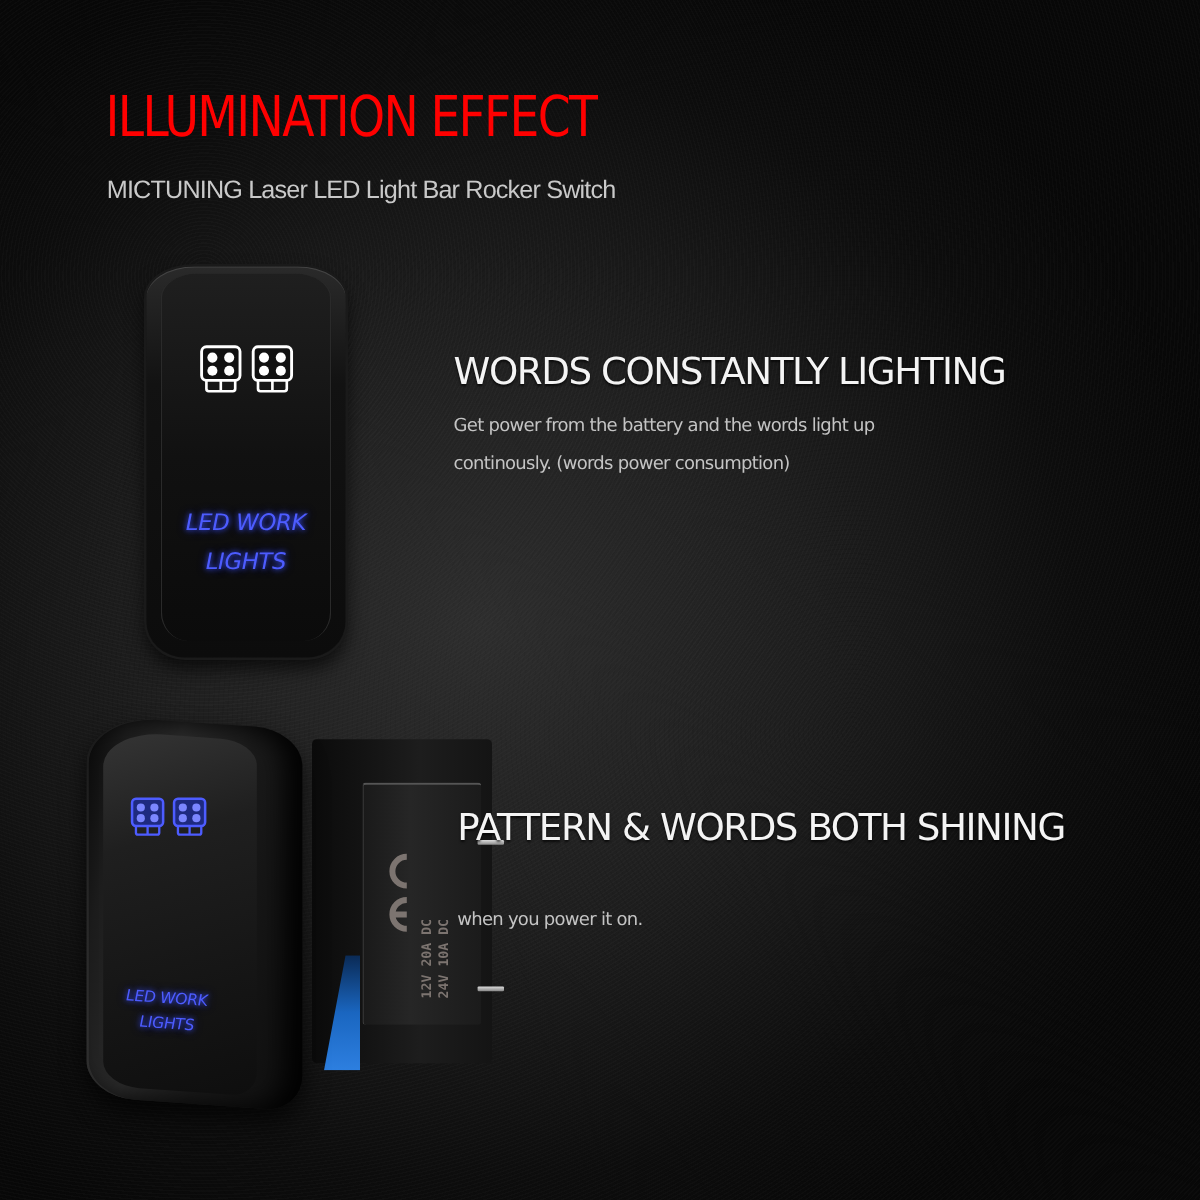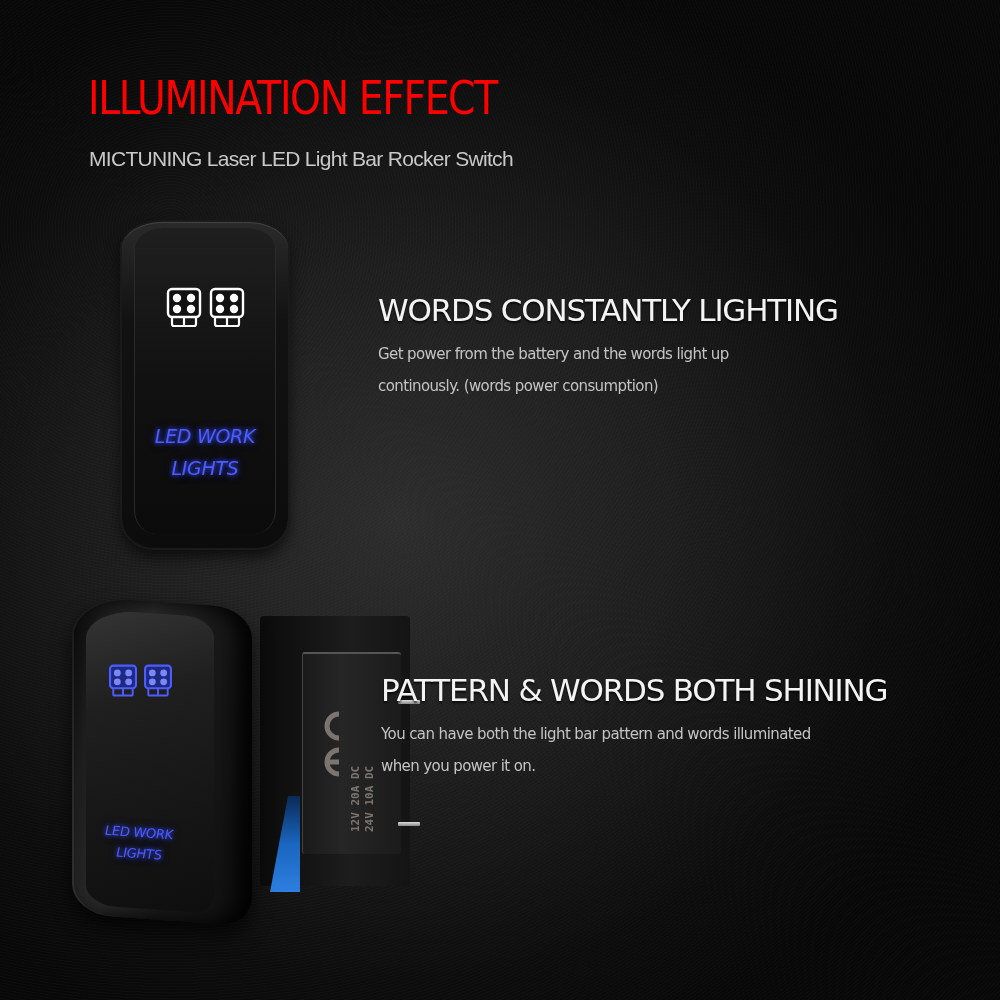--- a/index.html
+++ b/index.html
@@ -168,16 +168,16 @@
   </div>
   <div class="led-text" style="left:14px; top:226px; width:110px; font-size:13px; line-height:21px; transform:skewY(4deg);">
     <div>LED WORK</div>
     <div>LIGHTS</div>
   </div>
 </div>
 
 <div class="feature" style="left:381px; top:672px;">
   <h2>PATTERN &amp; WORDS BOTH SHINING</h2>
   <p>
-    <span>You can have both the light bar pattern and words illuminated</span><br>
+    <br>
     <span>when you power it on.</span>
   </p>
 </div>
 
 </body></html>

